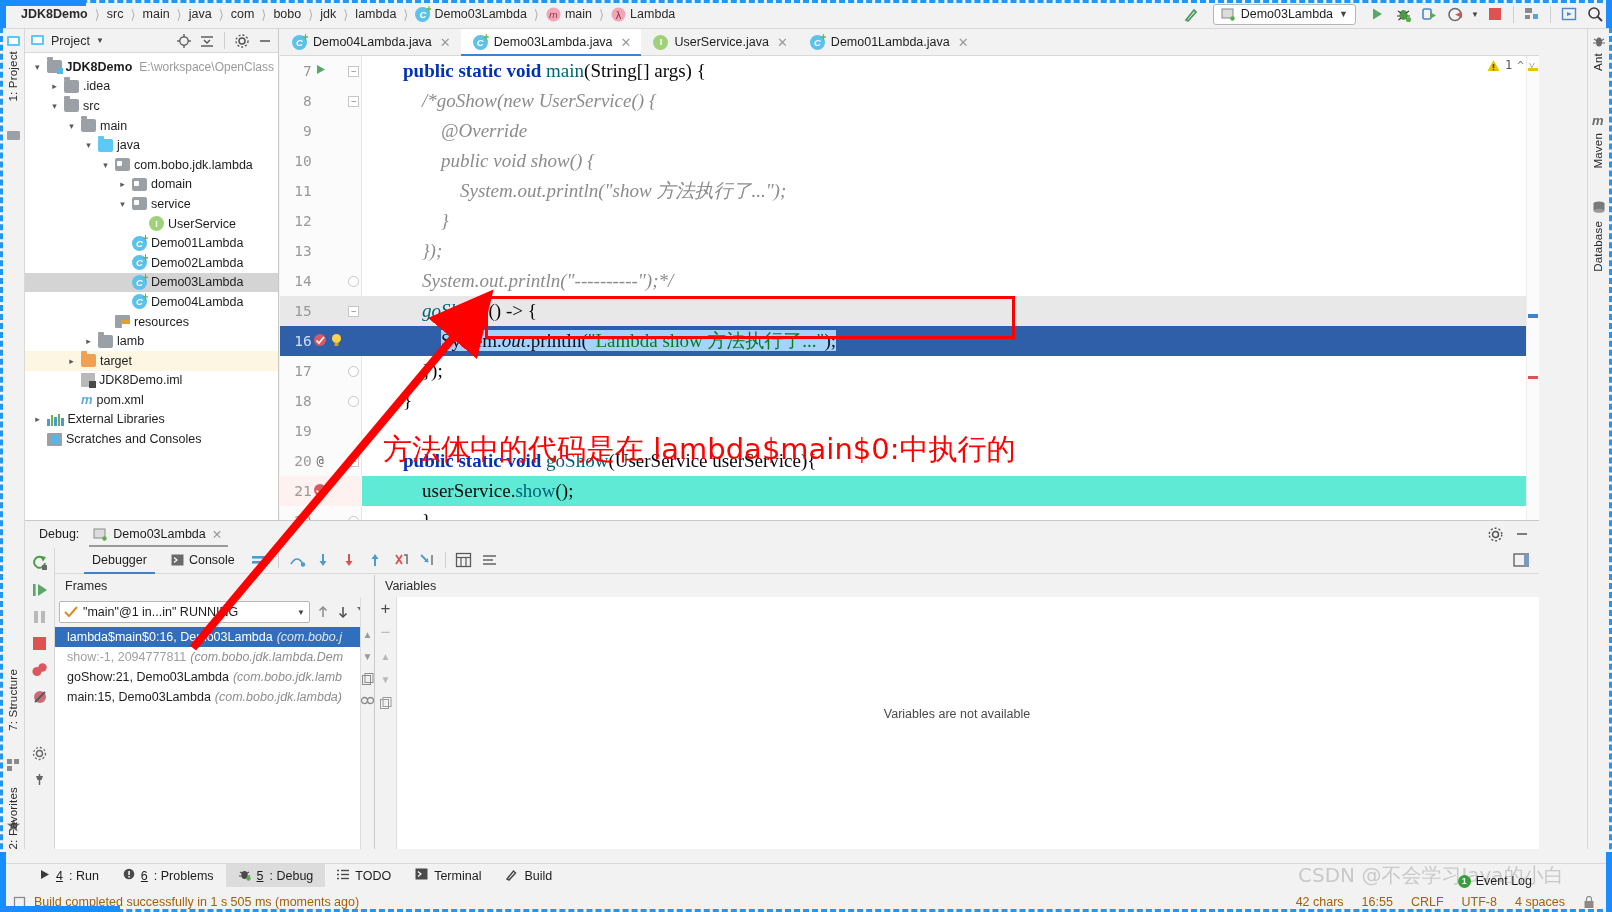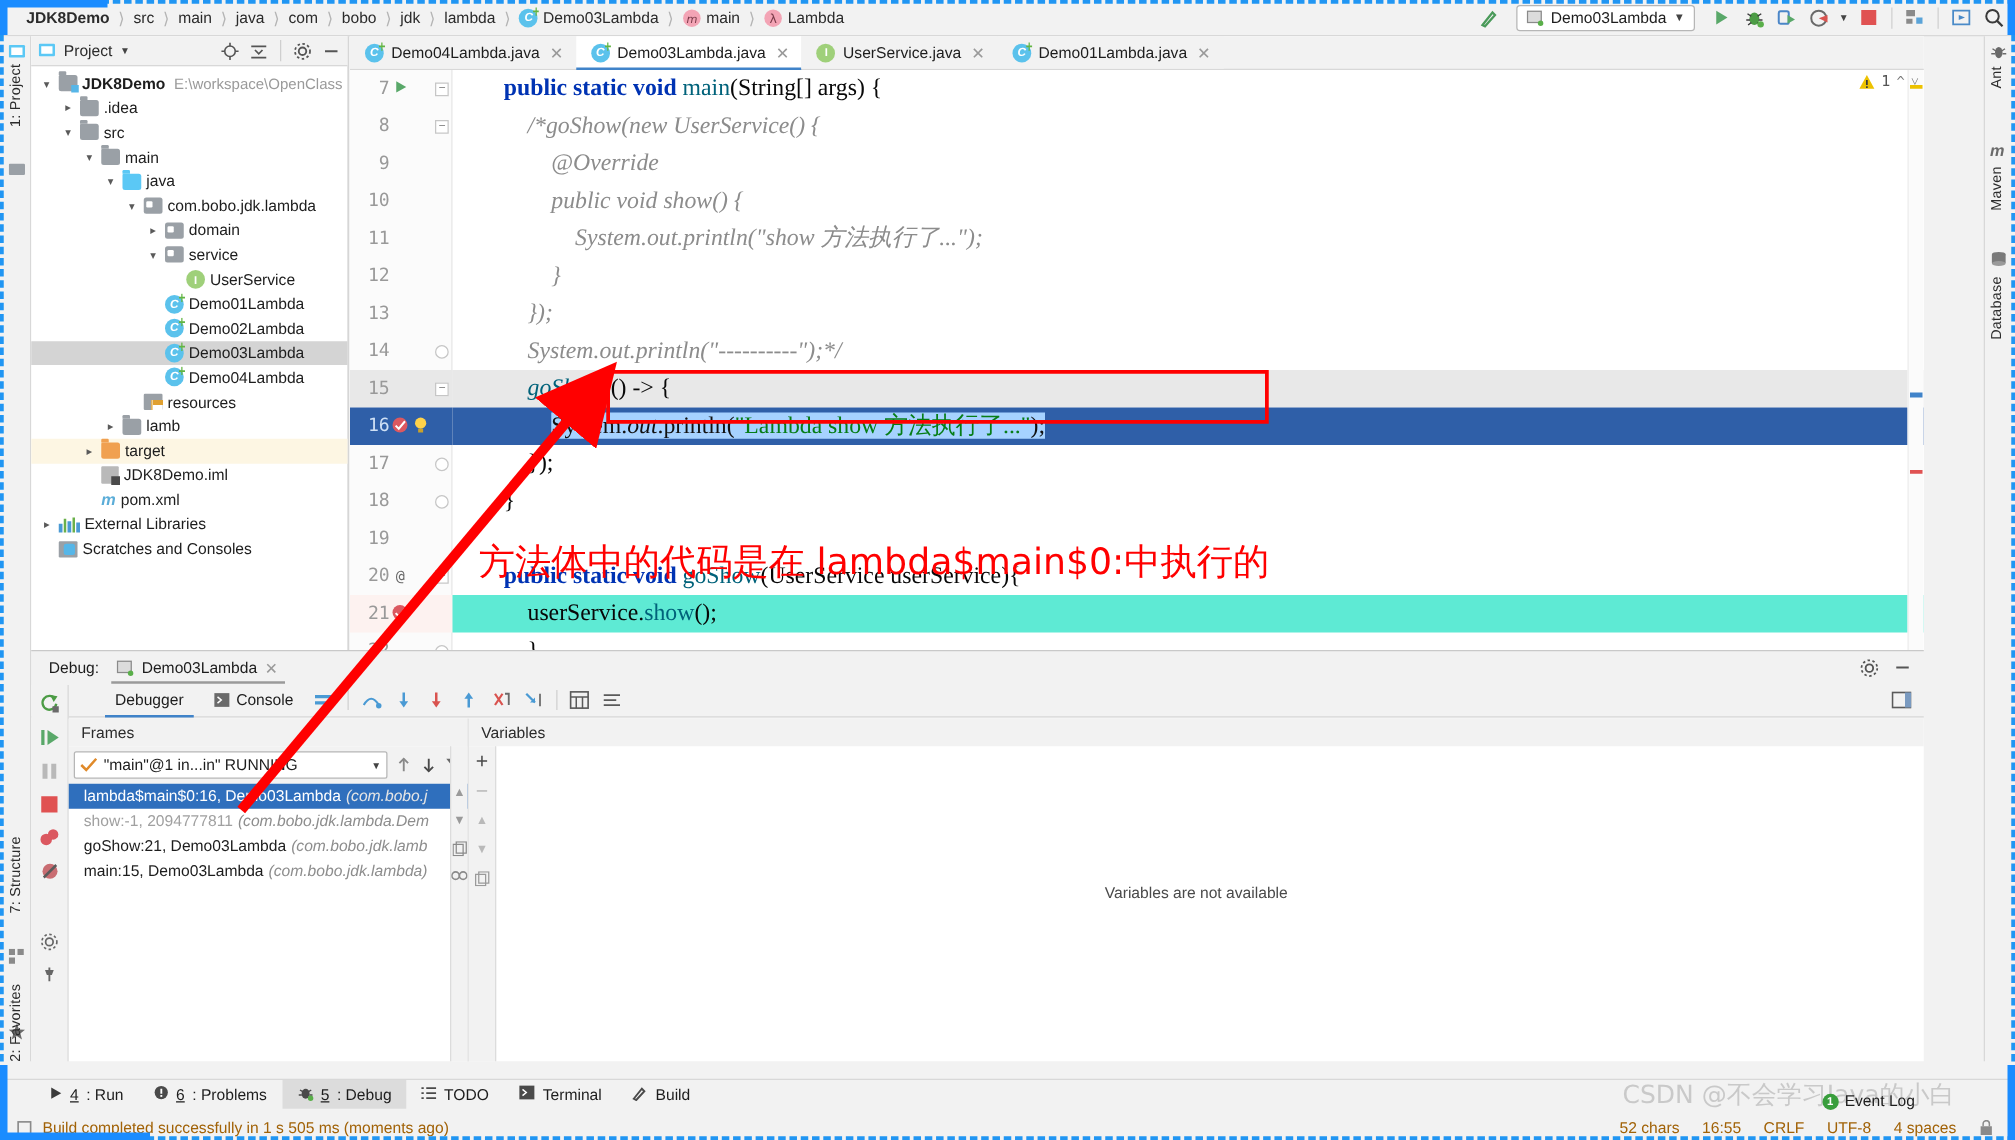--- a/index.html
+++ b/index.html
@@ -1148,21 +1148,21 @@
     </div>
 
   <div class="statusbar">
     <span class="ic">
         <svg width="13" height="13">
           <rect x="1.5" y="1.5" width="10" height="10" fill="none" stroke="#8a8a8a" stroke-width="1.3"></rect>
         </svg>
       </span>
     <span>Build completed successfully in 1 s 505 ms (moments ago)</span>
     <div class="status-right">
-      <span>52 chars</span>
+      <span>42 chars</span>
       <span>16:55</span>
       <span>CRLF</span>
       <span>UTF-8</span>
       <span>4 spaces</span>
       <span class="ic">
           <svg width="12" height="13">
             <rect x="1.5" y="5" width="9" height="7" fill="#8a8a8a"></rect>
             <path d="M3.5 5 V3 a2.5 2.5 0 0 1 5 0 V5" fill="none" stroke="#8a8a8a" stroke-width="1.2"></path>
           </svg>
         </span>

